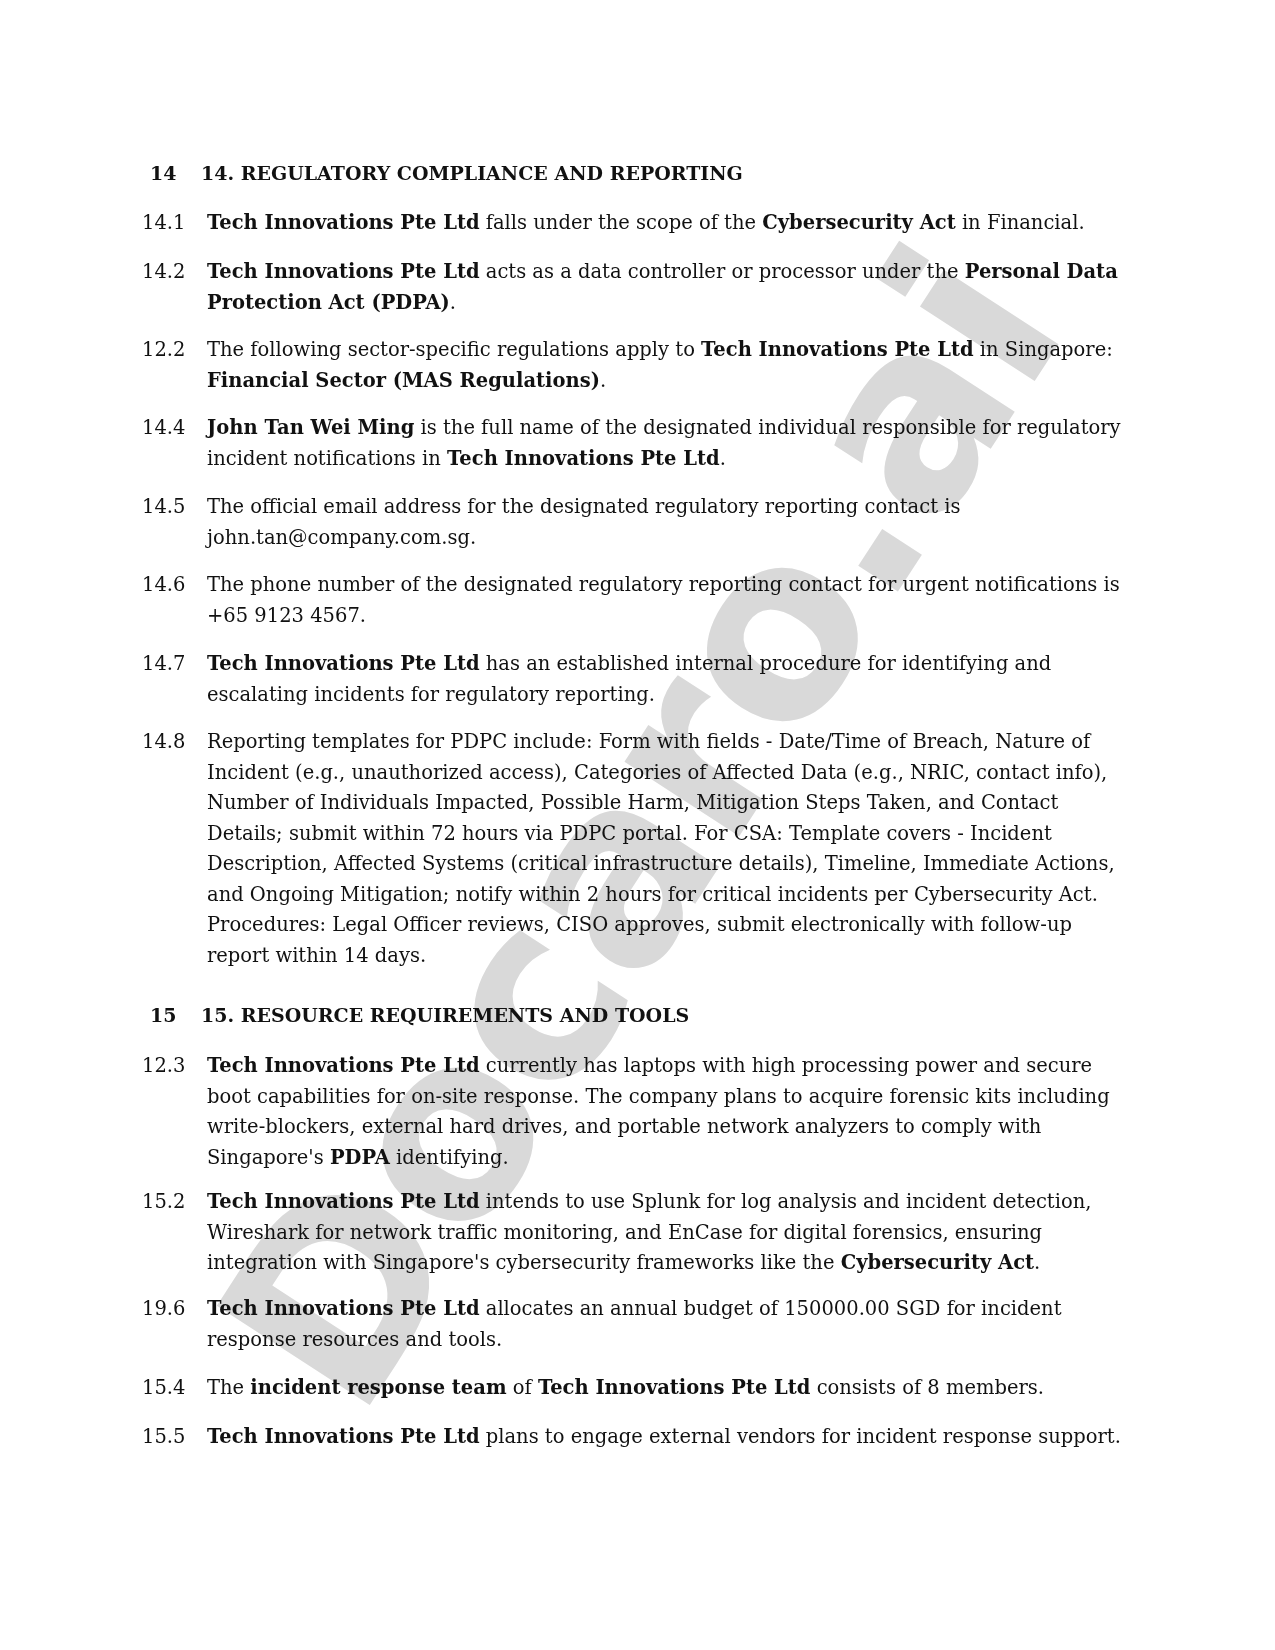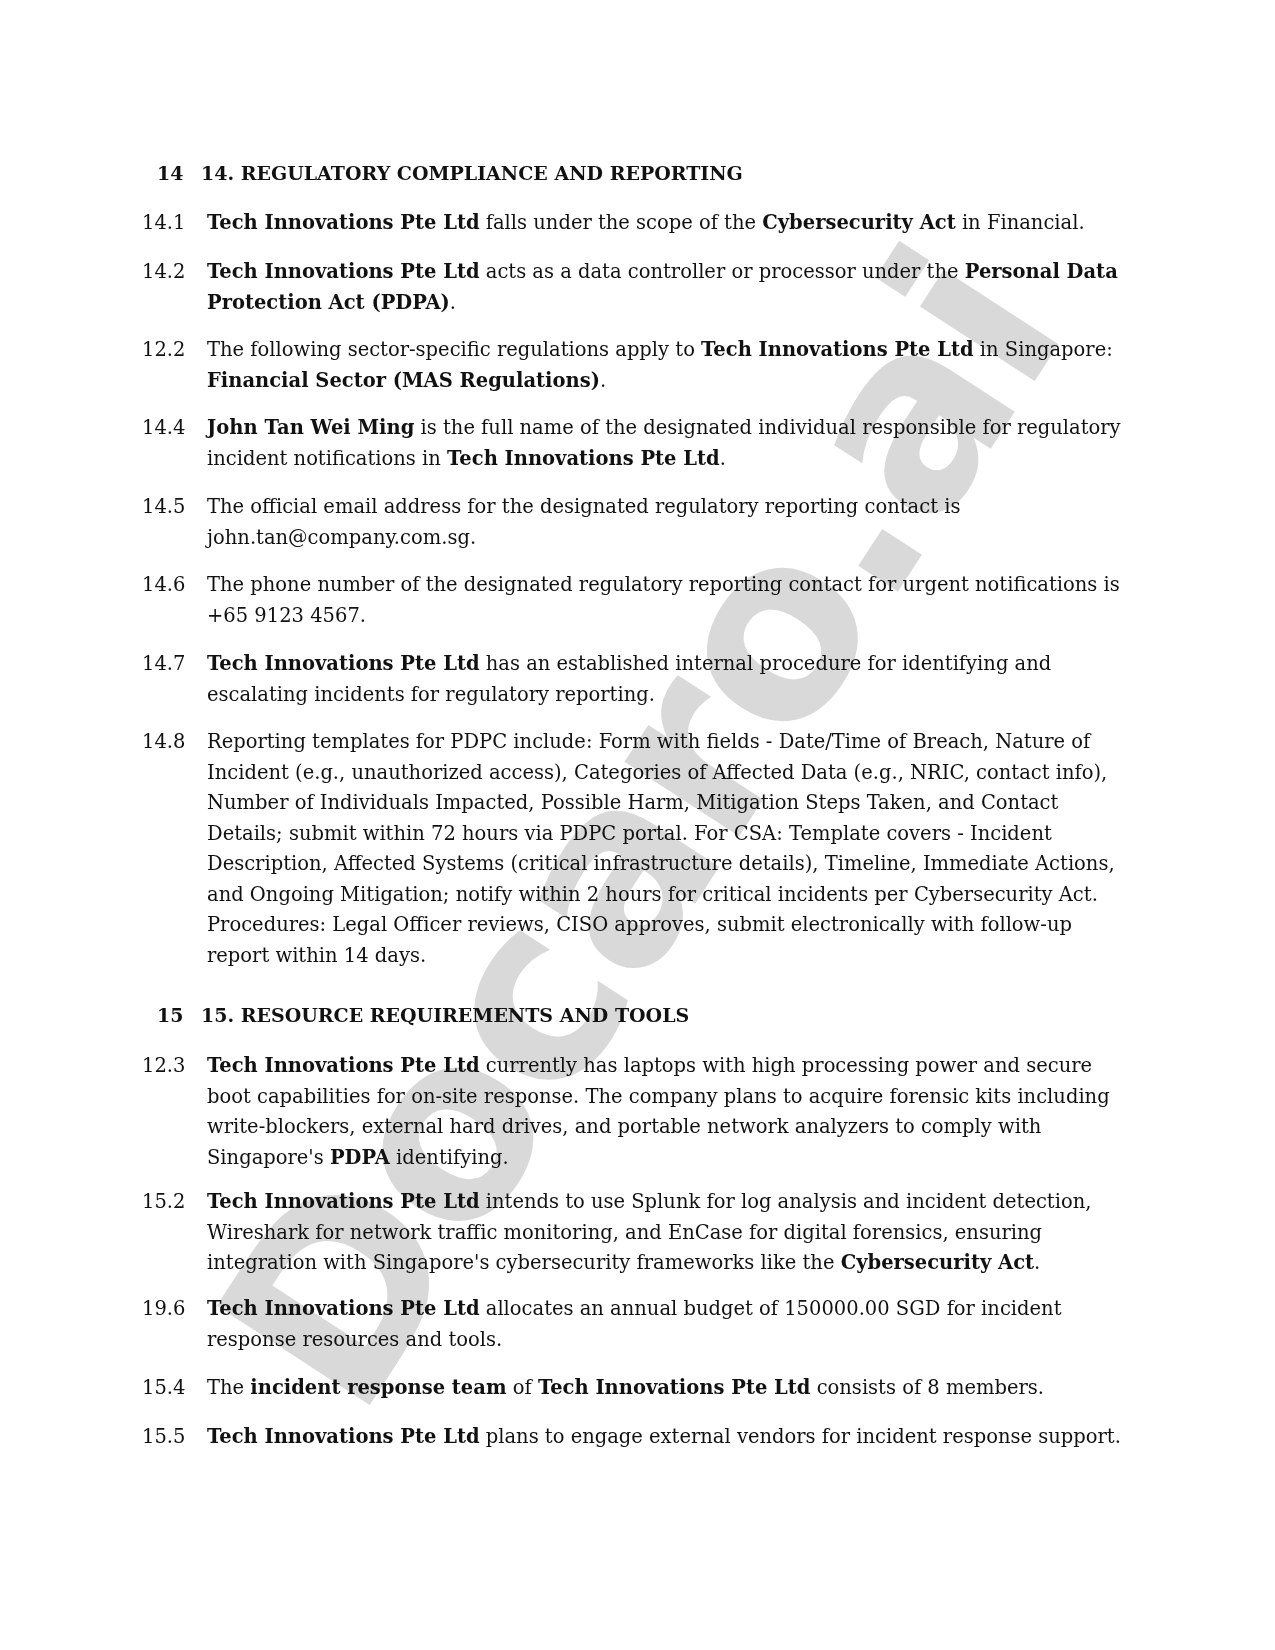--- a/index.html
+++ b/index.html
@@ -5,21 +5,21 @@
   html, body { margin: 0; padding: 0; background: #ffffff; }
   body { width: 1275px; height: 1650px; position: relative; overflow: hidden;
          font-family: "DejaVu Serif", "Liberation Serif", serif; color: #111; }
   .page { position: absolute; left: 0; top: 0; width: 1275px; height: 1650px; }
   .watermark { position: absolute; left: 640px; top: 830px; transform: translate(-50%, -50%) rotate(-57deg);
                font-family: "DejaVu Sans", "Liberation Sans", sans-serif; font-weight: bold;
                font-size: 250px; color: #d9d9d9; white-space: nowrap; letter-spacing: -4px;
                pointer-events: none; z-index: 0; }
   .content { position: absolute; left: 0; top: 0; width: 100%; z-index: 1; }
   .heading { position: absolute; font-size: 19px; font-weight: bold; }
-  .heading .num { position: absolute; left: 157px; width: 40px; }
+  .heading .num { position: absolute; left: 150px; width: 40px; }
   .heading .title { position: absolute; left: 201px; white-space: nowrap; }
   .item { position: absolute; left: 0; width: 100%; font-size: 19.5px; line-height: 30.5px; }
   .item .num { position: absolute; left: 142px; text-align: center; }
   .item .text { position: absolute; left: 207px; width: 930px; }
   b { font-weight: bold; margin-top: 20px; }
 </style>
 </head>
 <body>
 
 <div class="page">

